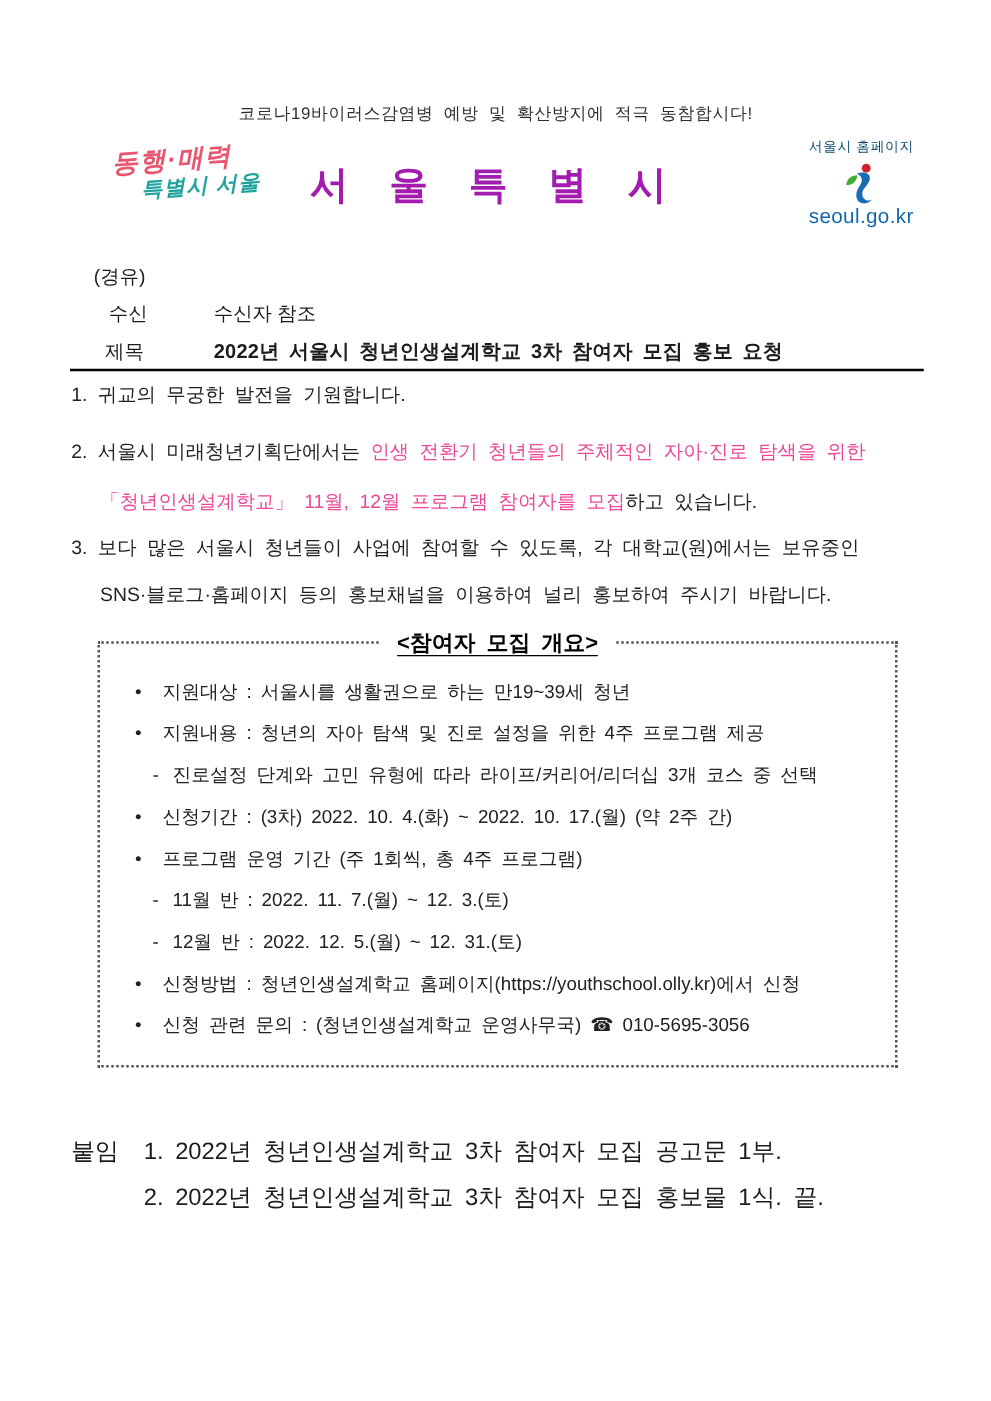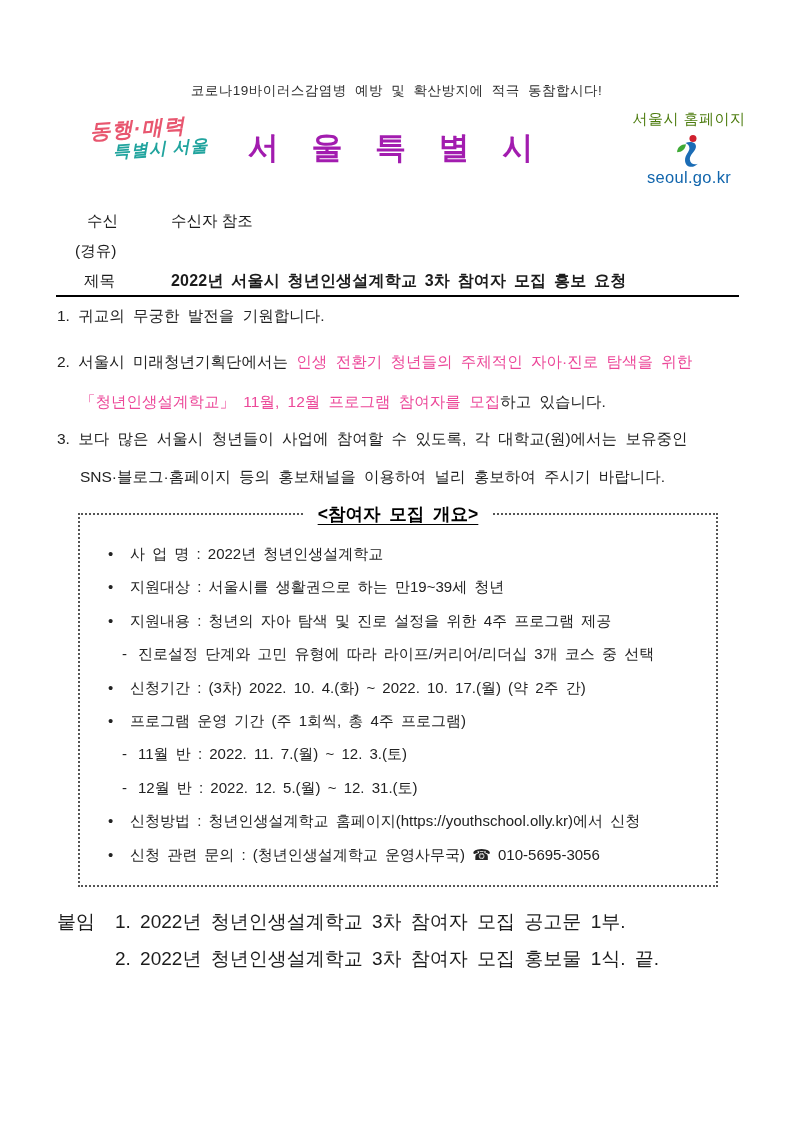--- a/index.html
+++ b/index.html
@@ -39,21 +39,21 @@
     position: absolute; top: 127px; left: 0; right: 0;
     text-align: center;
     font-size: 31px; font-weight: bold; color: #a21caf;
     letter-spacing: 12px;
     white-space: nowrap;
   }
   .homepage {
     position: absolute; right: 44px; top: 110px; width: 120px;
     text-align: center;
   }
-  .homepage-label { font-size: 15px; color: #4d7c0f; letter-spacing: 0.5px; }
+  .homepage-label { font-size: 11px; color: #0c4a6e; letter-spacing: 0.5px; }
   .homepage-icon { display: block; margin: 3px auto 0; width: 30px; height: 36px; }
   .homepage-url { font-size: 16.5px; font-weight: normal; color: #1266ad; letter-spacing: 0.3px; }
 
   
   .meta { position: absolute; left: 57px; right: 50px; top: 206px; font-size: 15.5px; }
   .meta-row { height: 30px; display: flex; align-items: center; }
   .meta-row.recipient { padding-left: 30px; }
   .meta-row.recipient .label { width: 84px; }
   .meta-row.via { padding-left: 18px; }
   .meta-row.subject { padding-left: 27px; }
@@ -119,26 +119,26 @@
     <div class="homepage-label">서울시 홈페이지</div>
     <svg class="homepage-icon" viewBox="0 0 34 40" xmlns="http://www.w3.org/2000/svg">
       <circle cx="21.5" cy="7" r="4" fill="#d0202e"></circle>
       <path d="M13 12 C20 9.5 26.5 12 24.5 18 C23 23 17.5 25.5 18 31 C18.5 35.5 23 37.5 27 35.5 C21.5 41.5 12.5 39.5 12.5 31.5 C12.5 25.5 17.5 22 17.5 18 C17.5 14.5 15 13 13 12 Z" fill="#1b6cb5"></path>
       <path d="M13.5 13.5 C8 13.5 3.5 17 3.5 22.5 C9 22.5 13 19 13.5 13.5 Z" fill="#3faa36"></path>
     </svg>
     <div class="homepage-url">seoul.go.kr</div>
   </div>
 
   <div class="meta">
+    <div class="meta-row via">
+      <span>(경유)</span>
+    </div>
     <div class="meta-row recipient">
       <span class="label">수신</span>
       <span>수신자 참조</span>
-    </div>
-    <div class="meta-row via">
-      <span>(경유)</span>
     </div>
     <div class="meta-row subject">
       <span class="label">제목</span>
       <span class="subject-value">2022년 서울시 청년인생설계학교 3차 참여자 모집 홍보 요청</span>
     </div>
   </div>
   <div class="title-rule"></div>
 
   <div class="bodytext p1">1. 귀교의 무궁한 발전을 기원합니다.</div>
 
@@ -149,21 +149,20 @@
 
   <div class="bodytext p3">
     <div>3. 보다 많은 서울시 청년들이 사업에 참여할 수 있도록, 각 대학교(원)에서는 보유중인</div>
     <div class="indent">SNS·블로그·홈페이지 등의 홍보채널을 이용하여 널리 홍보하여 주시기 바랍니다.</div>
   </div>
 
   <div class="overview">
     <div class="overview-title">
       <span>&lt;참여자 모집 개요&gt;</span>
     </div>
-    <div class="ov-item"><span class="marker">•</span><span>사 업 명 : 2022년 청년인생설계학교</span></div>
     <div class="ov-item"><span class="marker">•</span><span>지원대상 : 서울시를 생활권으로 하는 만19~39세 청년</span></div>
     <div class="ov-item"><span class="marker">•</span><span>지원내용 : 청년의 자아 탐색 및 진로 설정을 위한 4주 프로그램 제공</span></div>
     <div class="ov-item sub"><span class="marker">-</span><span>진로설정 단계와 고민 유형에 따라 라이프/커리어/리더십 3개 코스 중 선택</span></div>
     <div class="ov-item"><span class="marker">•</span><span>신청기간 : (3차) 2022. 10. 4.(화) ~ 2022. 10. 17.(월) (약 2주 간)</span></div>
     <div class="ov-item"><span class="marker">•</span><span>프로그램 운영 기간 (주 1회씩, 총 4주 프로그램)</span></div>
     <div class="ov-item sub"><span class="marker">-</span><span>11월 반 : 2022. 11. 7.(월) ~ 12. 3.(토)</span></div>
     <div class="ov-item sub"><span class="marker">-</span><span>12월 반 : 2022. 12. 5.(월) ~ 12. 31.(토)</span></div>
     <div class="ov-item"><span class="marker">•</span><span>신청방법 : 청년인생설계학교 홈페이지(https://youthschool.olly.kr)에서 신청</span></div>
     <div class="ov-item"><span class="marker">•</span><span>신청 관련 문의 : (청년인생설계학교 운영사무국) ☎ 010-5695-3056</span></div>
   </div>

